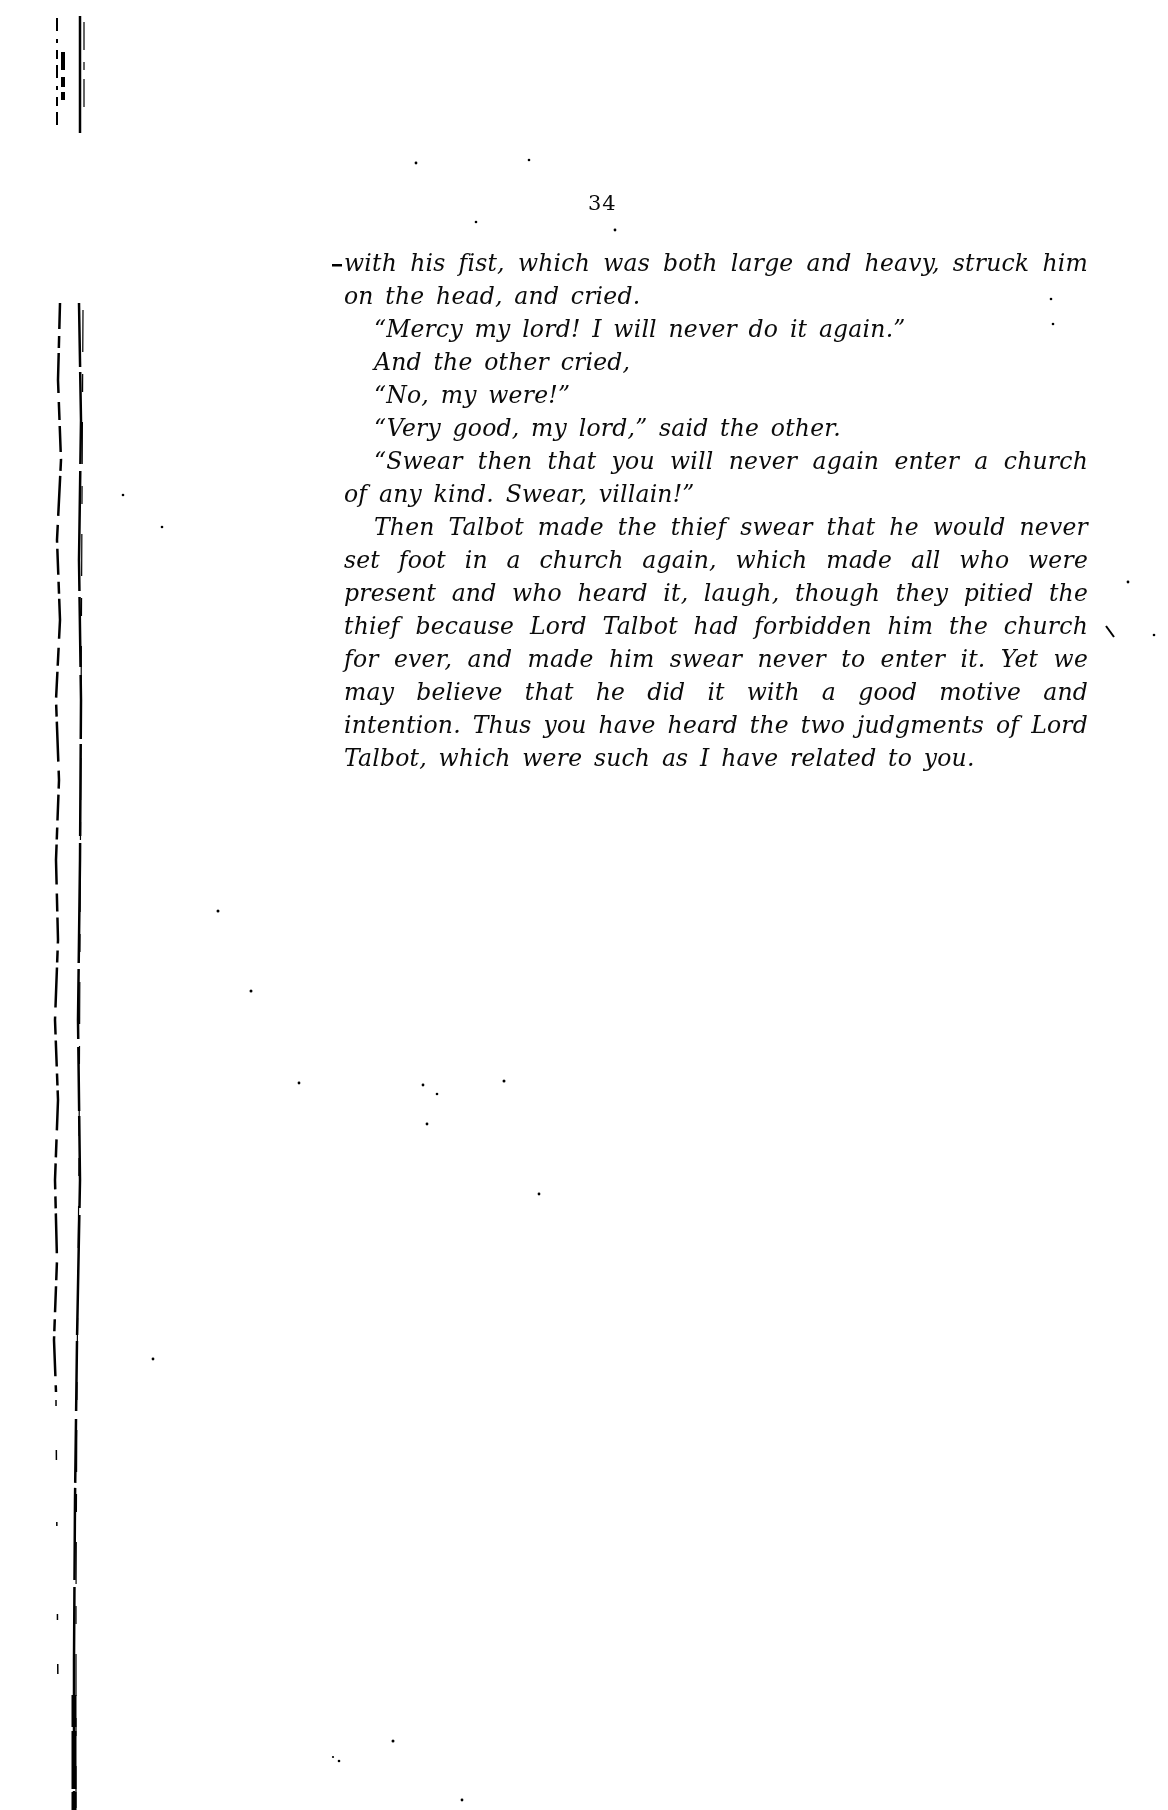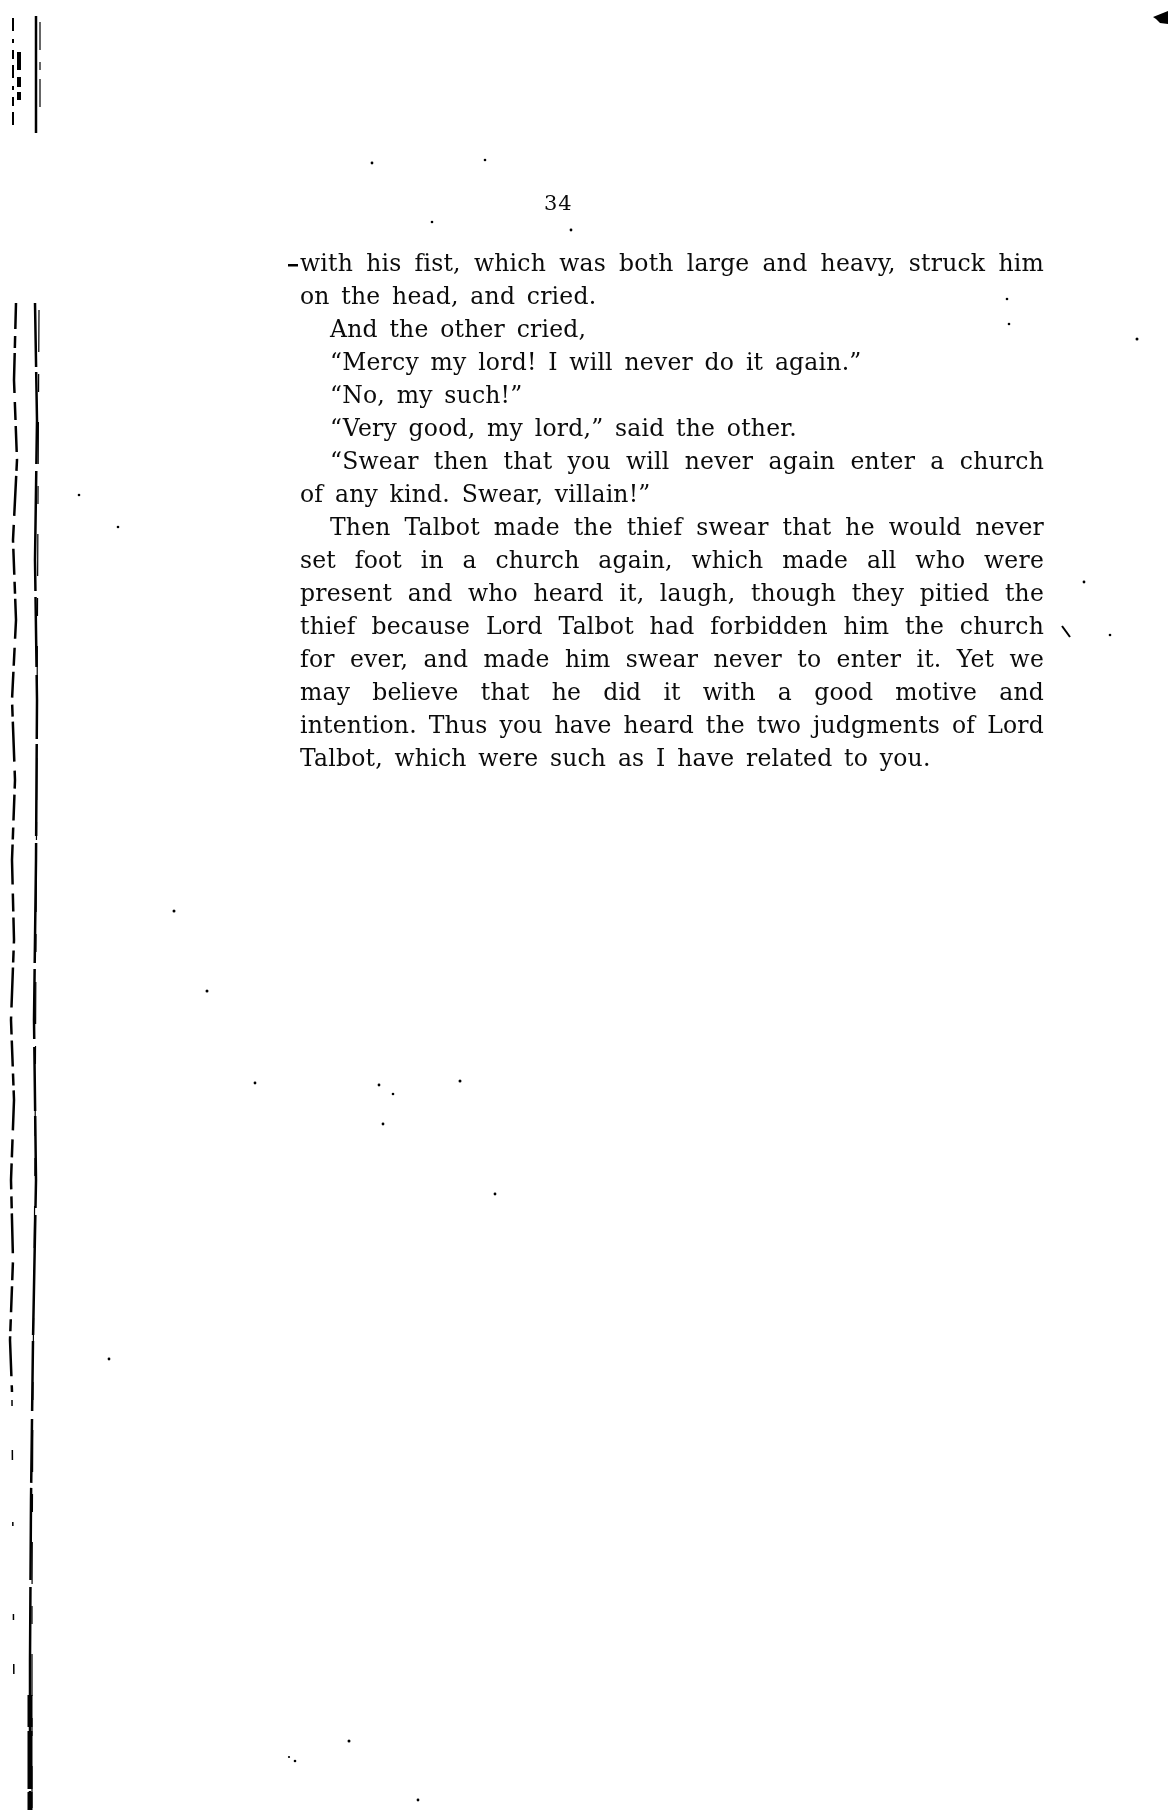--- a/index.html
+++ b/index.html
@@ -6,20 +6,21 @@
   body {
     width: 1168px; height: 1810px;
     background: #ffffff;
     position: relative;
     overflow: hidden;
     font-family: "DejaVu Serif", serif;
   }
   .page {
     position: absolute; inset: 0;
     background: #ffffff;
+    margin-left: 44px;
   }
   .page-number {
     position: absolute;
     top: 191px; left: 544px;
     font-size: 21px;
     color: #0b0b0b;
     letter-spacing: 1px;
   }
   .text-block {
     position: absolute;
@@ -27,39 +28,40 @@
     width: 744px;
     color: #0b0b0b;
   }
   .text-block p {
     margin: 0; padding: 0;
     font-size: 23.5px;
     line-height: 33px;
     text-align: justify;
     word-spacing: 4px;
     letter-spacing: 0.2px;
+    font-style: italic;
   }
   .text-block p.indent { text-indent: 30px; }
   .artifacts-svg {
     position: absolute; inset: 0;
     pointer-events: none;
   }
 </style>
 </head>
 <body>
 
 <div class="page">
 
   <div class="page-number">34</div>
 
   <div class="text-block">
     <p>with his fist, which was both large and heavy, struck him on the head, and cried.</p>
+    <p class="indent">“Mercy my lord!  I will never do it again.”</p>
     <p class="indent">And the other cried,</p>
-    <p class="indent">“Mercy my lord!  I will never do it again.”</p>
-    <p class="indent">“No, my such!”</p>
+    <p class="indent">“No, my were!”</p>
     <p class="indent">“Very good, my lord,” said the other.</p>
     <p class="indent">“Swear then that you will never again enter a church of any kind.  Swear, villain!”</p>
     <p class="indent">Then Talbot made the thief swear that he would never set foot in a church again, which made all who were present and who heard it, laugh, though they pitied the thief because Lord Talbot had forbidden him the church for ever, and made him swear never to enter it.  Yet we may believe that he did it with a good motive and intention.  Thus you have heard the two judgments of Lord Talbot, which were such as I have related to you.</p>
   </div>
 
   <svg class="artifacts-svg" width="1168" height="1810" viewBox="0 0 1168 1810">
 
     <g stroke="#000" fill="none">
       <line x1="13" y1="18" x2="13" y2="132" stroke-width="2" stroke-dasharray="13 8 4 7 9 6"></line>
       <line x1="19" y1="52" x2="19" y2="100" stroke-width="4" stroke-dasharray="18 7 10 5"></line>

